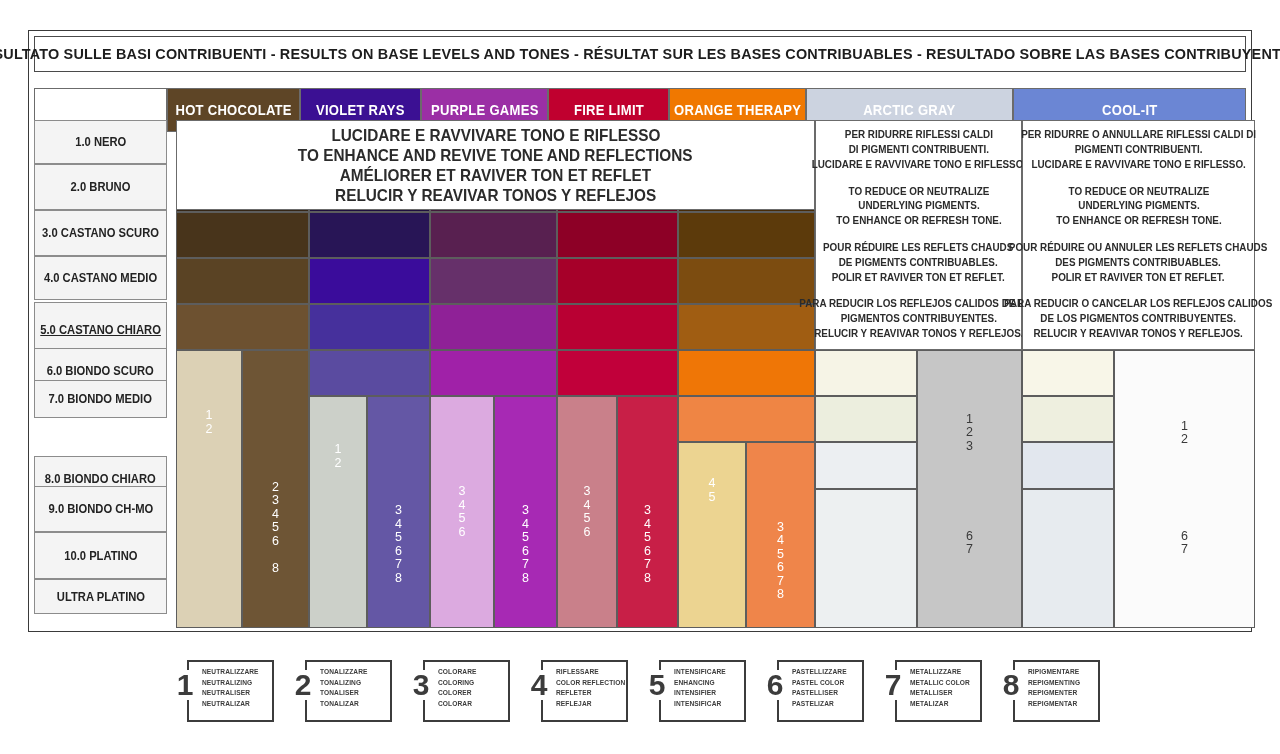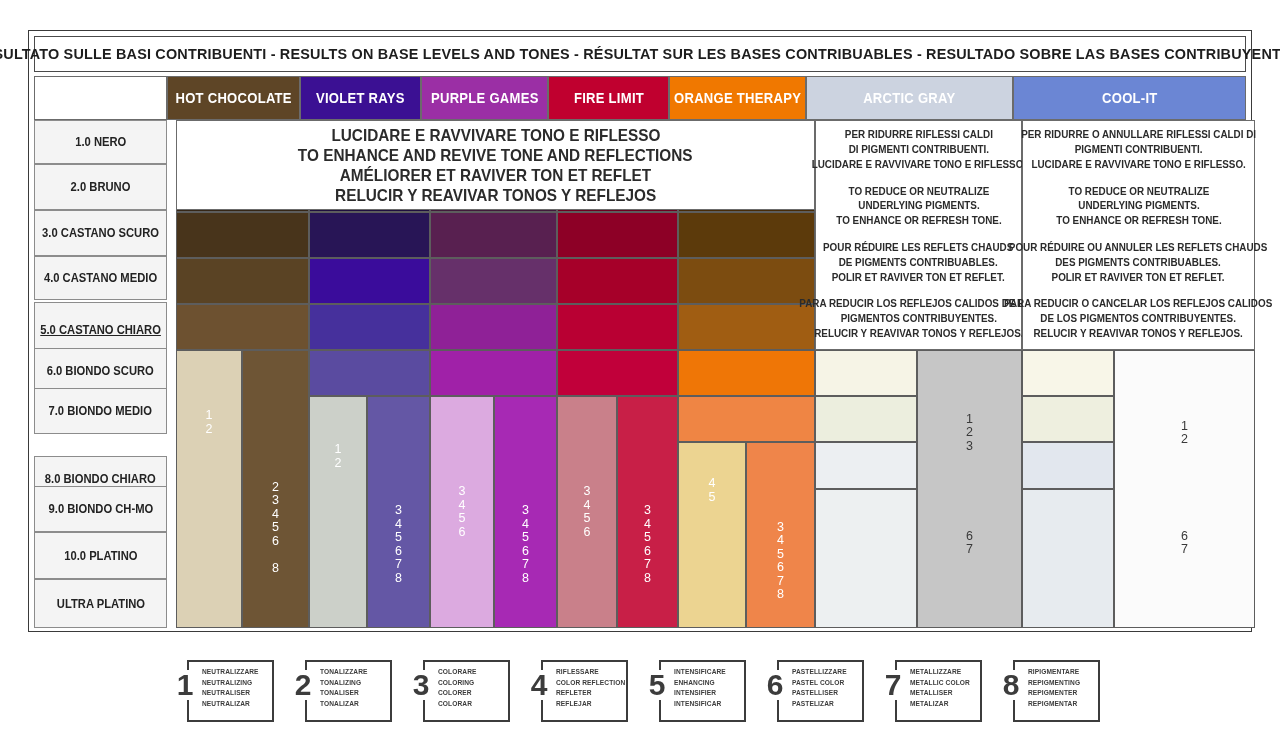--- a/index.html
+++ b/index.html
@@ -30,21 +30,21 @@
   }
   .title-text {
     font-size: 15.5px; font-weight: bold; letter-spacing: .2px;
     color: #1d1d1d; white-space: nowrap;
     transform: scaleX(.93); transform-origin: center;
   }
 
   
   .grid { position: absolute; left: 5px; top: 45px; width: 1212px; height: 552px; }
 
-  .hdr-row { position: absolute; left: 0; top: 0; height: 44px; width: 100%; }
+  .hdr-row { position: absolute; left: 0; top: 12px; height: 44px; width: 100%; }
   .hdr-cell {
     position: absolute; top: 0; height: 44px;
     display: flex; align-items: center; justify-content: center;
     border: 1px solid #6b6b6b;
     color: #ffffff; font-weight: bold; font-size: 14.5px; letter-spacing: .3px;
     white-space: nowrap;
   }
   .hdr-cell.blank { background: #fff; border-color: #6b6b6b; }
 
   
@@ -161,33 +161,33 @@
           </div>
           <div class="lbl-cell" style="top: 136px; height: 44px;">
             <span style="display: inline-block; transform: scaleX(0.92);">4.0 CASTANO MEDIO</span>
           </div>
           <div class="lbl-cell" style="top: 182px; height: 56px; text-decoration: underline;">
             <span style="display: inline-block; transform: scaleX(0.92);">5.0 CASTANO CHIARO</span>
           </div>
           <div class="lbl-cell" style="top: 228px; height: 46px;">
             <span style="display: inline-block; transform: scaleX(0.92);">6.0 BIONDO SCURO</span>
           </div>
-          <div class="lbl-cell" style="top: 268px; height: 46px;">
+          <div class="lbl-cell" style="top: 260px; height: 38px;">
             <span style="display: inline-block; transform: scaleX(0.92);">7.0 BIONDO MEDIO</span>
           </div>
           <div class="lbl-cell" style="top: 336px; height: 46px;">
             <span style="display: inline-block; transform: scaleX(0.92);">8.0 BIONDO CHIARO</span>
           </div>
           <div class="lbl-cell" style="top: 366px; height: 46px;">
             <span style="display: inline-block; transform: scaleX(0.92);">9.0 BIONDO CH-MO</span>
           </div>
           <div class="lbl-cell" style="top: 412px; height: 47px;">
             <span style="display: inline-block; transform: scaleX(0.92);">10.0 PLATINO</span>
           </div>
-          <div class="lbl-cell" style="top: 459px; height: 49px;">
+          <div class="lbl-cell" style="top: 459px; height: 35px;">
             <span style="display: inline-block; transform: scaleX(0.92);">ULTRA PLATINO</span>
           </div>
         </div>
       <div class="swatch-plane" id="swatch-plane">
           <div class="sw bordered" style="left: 0px; top: 0px; width: 133px; height: 46px; background: rgb(36, 26, 17);"></div>
           <div class="sw bordered" style="left: 0px; top: 46px; width: 133px; height: 46px; background: rgb(53, 38, 22);"></div>
           <div class="sw bordered" style="left: 0px; top: 92px; width: 133px; height: 46px; background: rgb(72, 52, 27);"></div>
           <div class="sw bordered" style="left: 0px; top: 138px; width: 133px; height: 46px; background: rgb(90, 67, 36);"></div>
           <div class="sw bordered" style="left: 0px; top: 184px; width: 133px; height: 46px; background: rgb(109, 81, 48);"></div>
           <div class="sw bordered" style="left: 0px; top: 230px; width: 66px; height: 278px; background: rgb(220, 209, 181);"></div>

